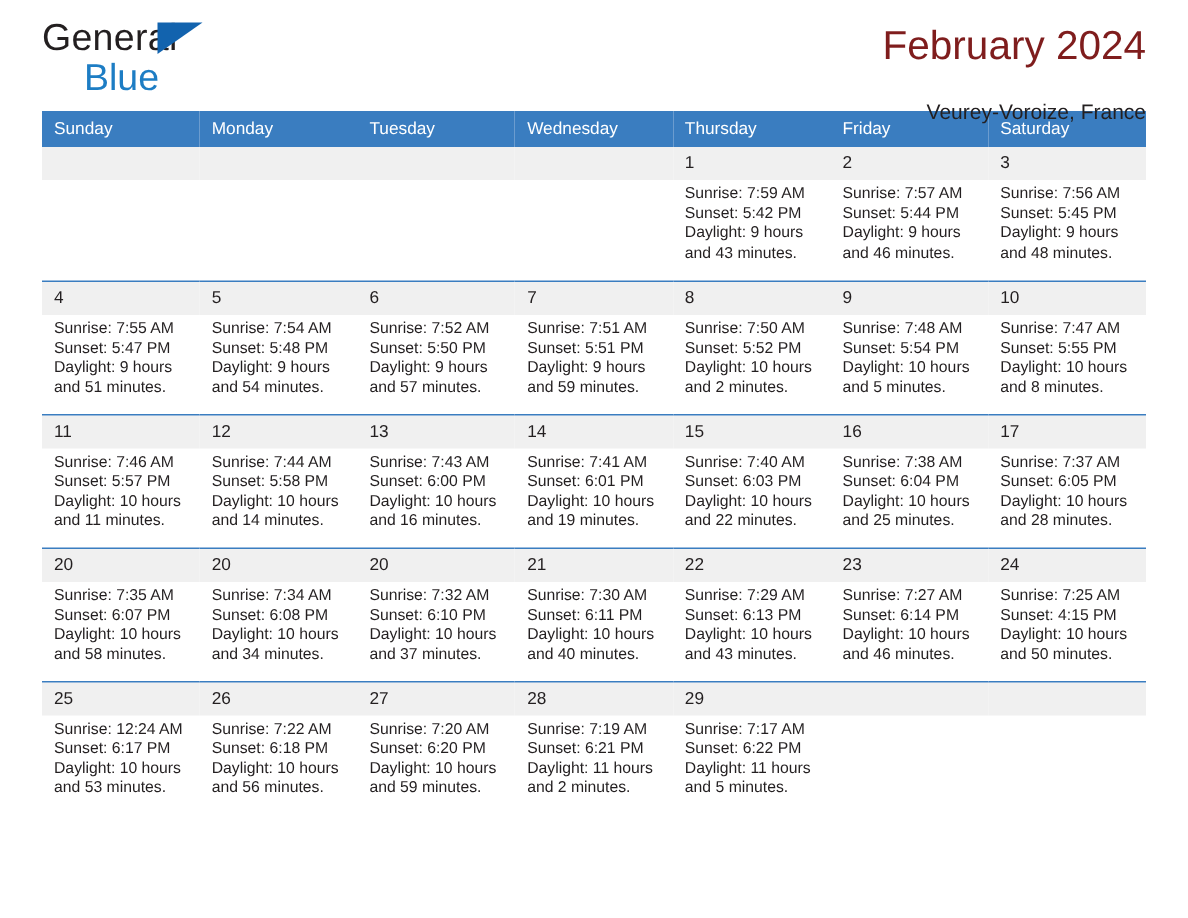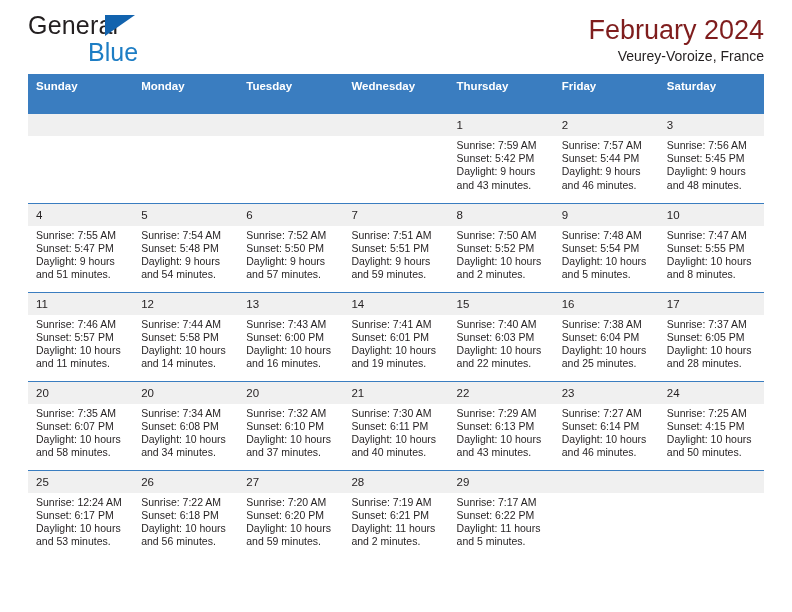--- a/index.html
+++ b/index.html
@@ -50,60 +50,60 @@
     left: 77px;
     top: 3px;
     width: 0;
     height: 0;
     border-left: 30px solid #1263ae;
     border-bottom: 21px solid transparent;
   }
   .brand-row2 {
     display: block;
     margin-top: 1px;
-    margin-left: 60px;
+    margin-left: 28px;
     font-size: 25px;
     line-height: 26px;
     color: #1d7dc4;
     font-weight: 400;
   }
 
   .titles {
     text-align: right;
     margin-top: 14px;
   }
   .cal-title {
     font-size: 27px;
     line-height: 32px;
     font-weight: 400;
     color: #7f1d1d;
     white-space: nowrap;
   }
   .cal-subtitle {
-    margin-top: 2px;
+    margin-top: 20px;
     font-size: 14px;
     line-height: 17px;
     font-weight: 400;
     color: #231f20;
     white-space: nowrap;
   }
 
   
   .calendar {
     width: 736px;
     border-collapse: collapse;
     table-layout: fixed;
   }
   .calendar thead th {
     background: #3a7dc0;
     color: #ffffff;
     font-size: 11.5px;
-    font-weight: bold;
+    font-weight: normal;
     text-align: left;
-    padding: 6px 0 22px 8px;
+    padding: 6px 0 6px 8px;
     height: 20px;
     box-sizing: border-box;
   }
   .week-row > td {
     padding: 0;
     vertical-align: top;
     border-top: 1.5px solid #3a7dc0;
     height: 89px;
     box-sizing: border-box;
   }

